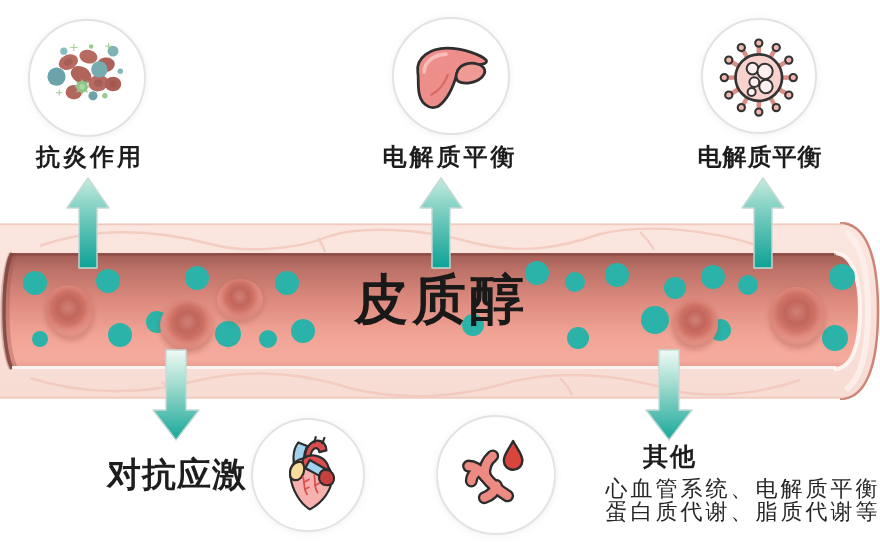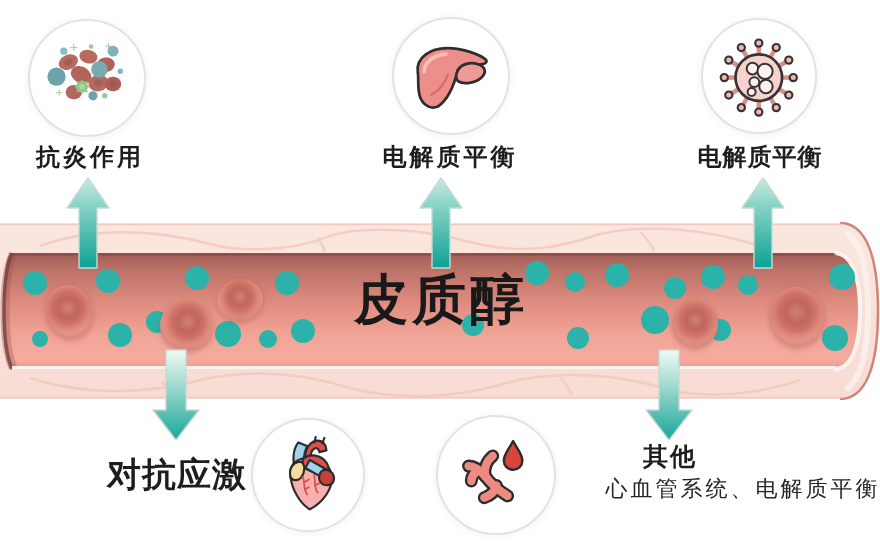--- a/index.html
+++ b/index.html
@@ -308,15 +308,16 @@
         <path d="M50,61 C48,68 43,72 37,74"></path>
         <path d="M28,46 C25,49 23,53 23,56"></path>
       </g>
       <path d="M68,13 C72,21 78,27 78,34 A10,10 0 1 1 58,34 C58,27 64,21 68,13 Z" fill="#d8453c" stroke="#2c2c2c" stroke-width="2.6" stroke-linejoin="round"></path>
     </svg>
   </div>
 
   <div class="lbl lbl-other">其他</div>
   <div class="sub-lines">
     <div>心血管系统、电解质平衡</div>
+    <div>蛋白质代谢、脂质代谢等</div>
   </div>
 
 </div>
 
 </body></html>

